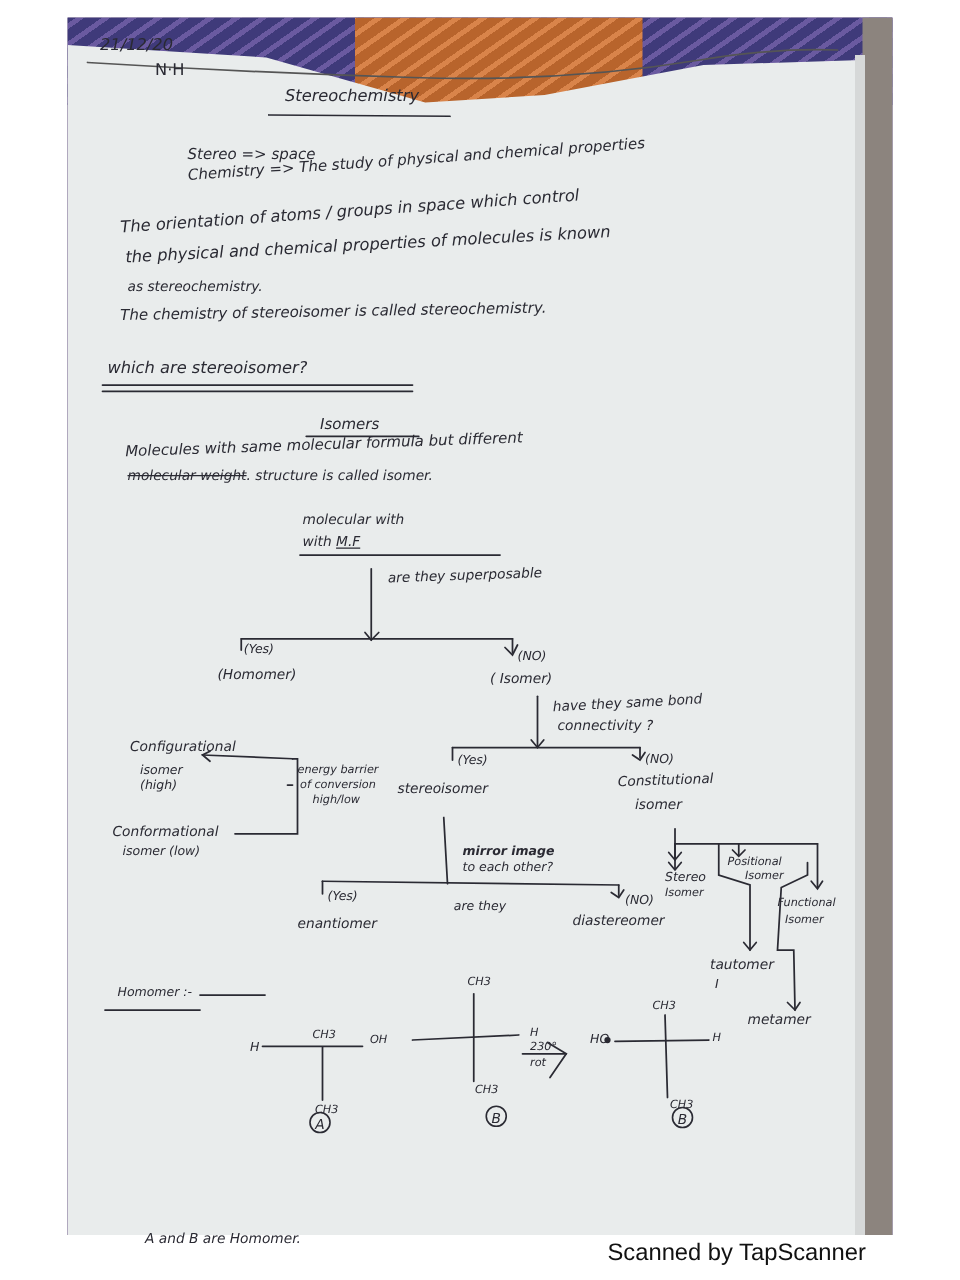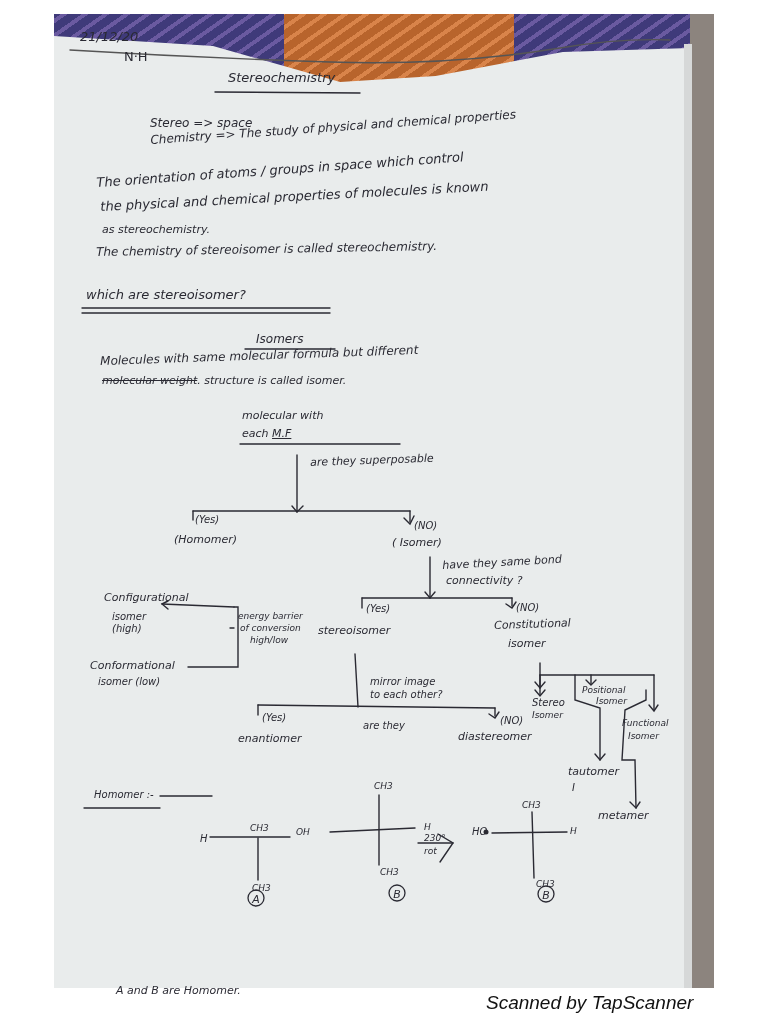--- a/index.html
+++ b/index.html
@@ -16,21 +16,21 @@
   .page-edge-inner { position:absolute; left:630px; top:30px; width:8px; height:944px; background:#d6d8d8; }
   svg.ink { position:absolute; left:0; top:0; width:768px; height:1024px; }
   .hw { position:absolute; color:#2a2a33; font-family:"DejaVu Sans", sans-serif; font-style:italic;
         white-space:nowrap; line-height:1; }
   .s13 { font-size:13px; } .s12 { font-size:12px; } .s11 { font-size:11px; } .s10 { font-size:10px; } .s9 { font-size:9px;text-align:center; }
   .strike { text-decoration: line-through; }
   .ul { text-decoration: underline; }
   .circ { display:inline-block; border:1.3px solid #2a2a33; border-radius:50%; width:16px; height:16px;
           text-align:center; line-height:16px; font-size:11px; }
   .footer { position:absolute; left:486px; top:992px; font-family:"Liberation Sans", sans-serif;
-            font-style:italic; font-size:19px; color:#111; }
+            font-size:19px; color:#111; }
 </style>
 </head>
 <body>
 
 <div class="scan">
   <div class="cloth"></div>
   <div class="cloth-orange"></div>
   <div class="page"></div>
   <div class="page-edge"></div>
   <div class="page-edge-inner"></div>
@@ -133,21 +133,21 @@
 <div class="hw s13" style="left:86px;top:288px;">which are stereoisomer?</div>
 
 <div class="hw s12" style="left:256px;top:333px;">Isomers</div>
 <div class="hw s12" style="left:100px;top:355px;transform:rotate(-2deg);transform-origin:left top;">Molecules with same molecular formula but different</div>
 <div class="hw s11" style="left:102px;top:375px;">
   <span class="strike">molecular weight</span><span>. structure is called isomer.</span>
 </div>
 
 <div class="hw s11" style="left:242px;top:410px;">molecular with</div>
 <div class="hw s11" style="left:242px;top:428px;">
-  <span>each</span>
+  <span>with</span>
   <span class="ul">M.F</span>
 </div>
 <div class="hw s11" style="left:310px;top:457px;transform:rotate(-2deg);transform-origin:left top;">are they superposable</div>
 
 <div class="hw s10" style="left:195px;top:515px;">(Yes)</div>
 <div class="hw s11" style="left:174px;top:534px;">(Homomer)</div>
 <div class="hw s10" style="left:414px;top:521px;">(NO)</div>
 <div class="hw s11" style="left:392px;top:537px;text-align:center;">( Isomer)</div>
 
 <div class="hw s11" style="left:442px;top:560px;transform:rotate(-3deg);transform-origin:left top;">have they same bond</div>
@@ -164,21 +164,21 @@
 <div class="hw s10" style="left:112px;top:624px;">(high)</div>
 
 <div class="hw s9" style="left:238px;top:612px;">energy barrier</div>
 <div class="hw s9" style="left:240px;top:624px;">of conversion</div>
 <div class="hw s9" style="left:250px;top:636px;">high/low</div>
 
 <div class="hw s11" style="left:90px;top:660px;">Conformational</div>
 <div class="hw s10" style="left:98px;top:677px;">isomer (low)</div>
 
 <div class="hw s10" style="left:363px;top:696px;margin-top:25px;">are they</div>
-<div class="hw s10" style="left:370px;top:677px;">mirror image</div>
+<div class="hw s10" style="left:370px;top:677px;font-weight:bold;">mirror image</div>
 <div class="hw s10" style="left:370px;top:690px;">to each other?</div>
 
 <div class="hw s10" style="left:262px;top:713px;">(Yes)</div>
 <div class="hw s11" style="left:238px;top:733px;">enantiomer</div>
 <div class="hw s10" style="left:500px;top:716px;">(NO)</div>
 <div class="hw s11" style="left:458px;top:731px;">diastereomer</div>
 
 <div class="hw s10" style="left:532px;top:698px;">Stereo</div>
 <div class="hw s9" style="left:532px;top:711px;">Isomer</div>
 <div class="hw s9" style="left:582px;top:686px;">Positional</div>

